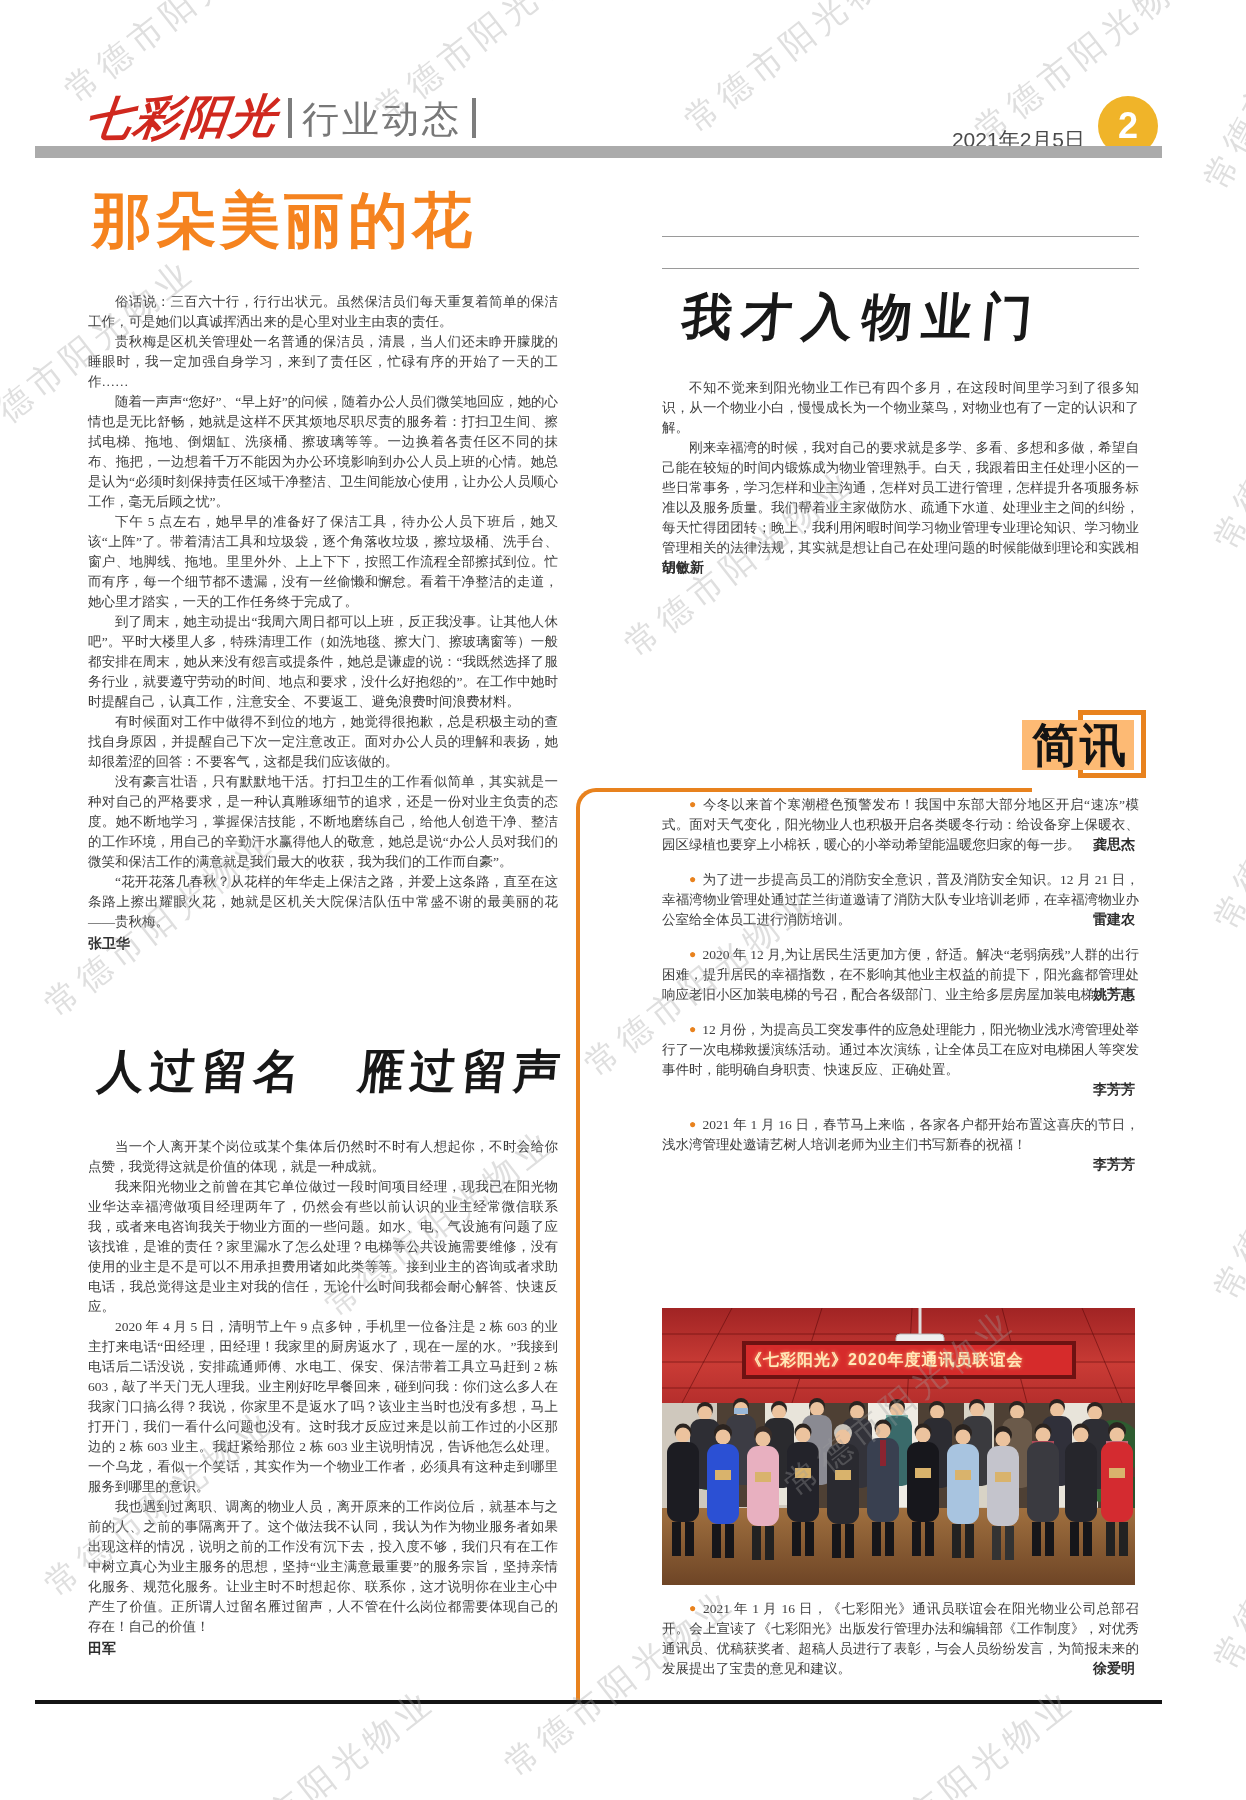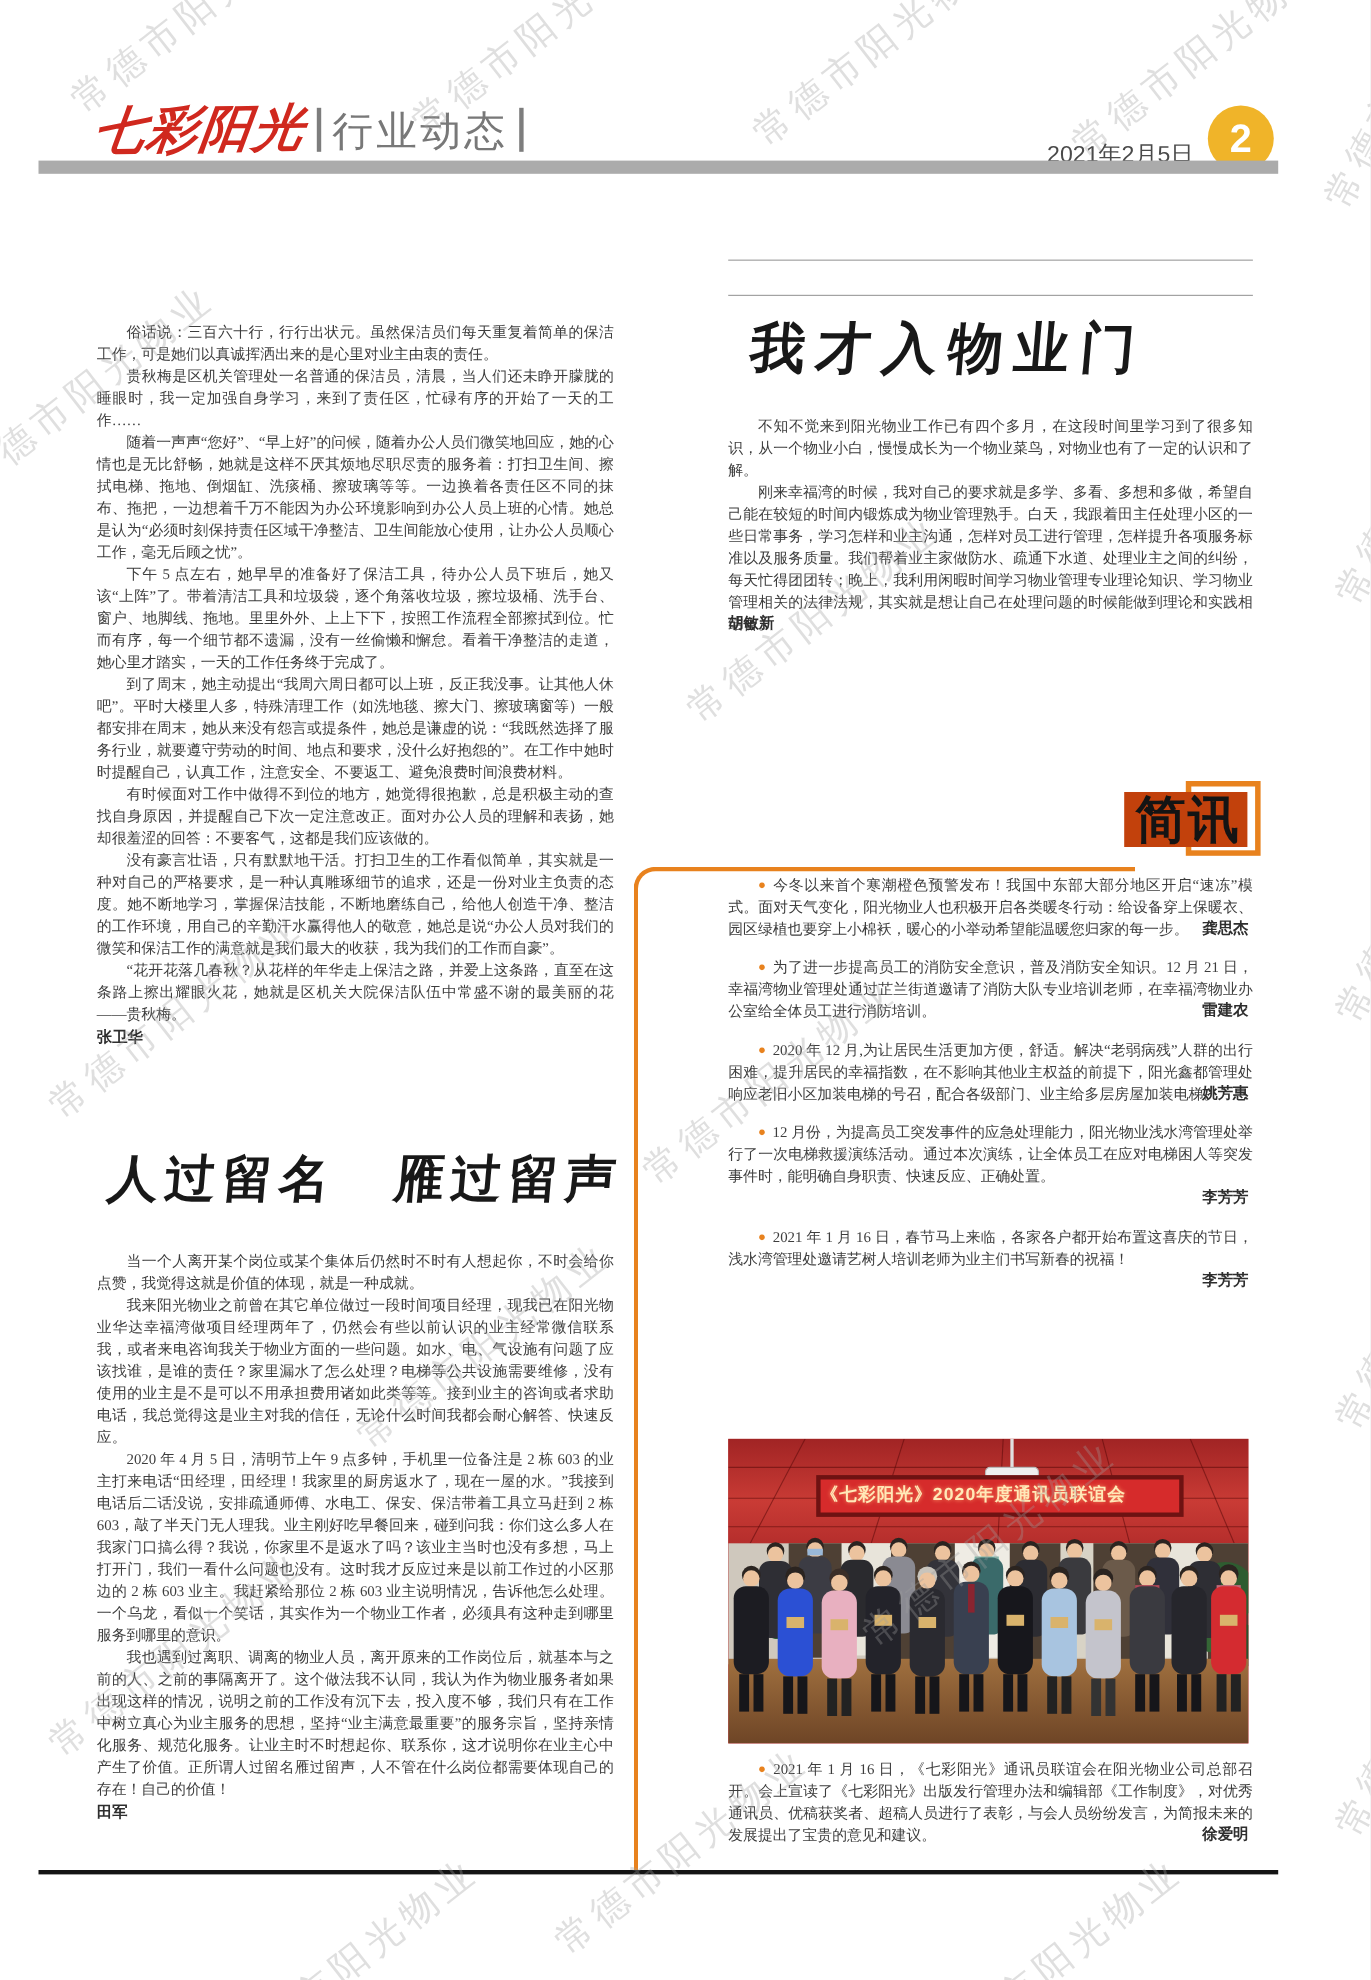--- a/index.html
+++ b/index.html
@@ -32,21 +32,21 @@
           transform:skewX(-5deg);transform-origin:left bottom;}
   .a2-title{position:absolute;left:96px;top:1048px;font-size:46px;letter-spacing:6px;line-height:1;}
   .a3-title{position:absolute;left:680px;top:292px;font-size:50px;letter-spacing:10px;line-height:1;}
   .thin-rule{position:absolute;height:0;border-top:1.5px solid #9a9a9a;}
   
   .briefs-frame{position:absolute;left:576px;top:788px;width:452px;height:908px;
                 border-left:4px solid #e8821e;border-top:4px solid #e8821e;
                 border-top-left-radius:20px;}
   .briefs-bracket{position:absolute;left:1078px;top:710px;width:58px;height:58px;
                   border:5px solid #e8821e;background:transparent;}
-  .briefs-title{position:absolute;left:1022px;top:720px;background:#c2410c;padding:2px 6px 2px 10px;
+  .briefs-title{position:absolute;left:1022px;top:720px;background:#fdba74;padding:2px 6px 2px 10px;
                 font-family:"Liberation Sans","DejaVu Sans",sans-serif;font-weight:bold;
                 font-size:46px;line-height:1;color:#141414;letter-spacing:2px;}
   .briefs-list{position:absolute;left:662px;top:794px;width:477px;}
   .brief{margin-bottom:14px;}
   .bullet{color:#e8821e;font-size:12px;margin-right:6px;vertical-align:1px;}
   .bauthor{font-size:14px;line-height:20px;text-align:right;color:#2e2e2e;font-weight:bold;padding-right:4px;}
   .bauthor.inline{margin-top:-20px;}
   
   .photo{position:absolute;left:662px;top:1308px;width:473px;height:277px;overflow:hidden;background:#b02c2c;}
   .photo svg{display:block;}
@@ -71,20 +71,21 @@
   <div class="hdr">
     <div class="masthead">七彩阳光</div>
     <div class="vbar"></div>
     <div class="section-label">行业动态</div>
     <div class="vbar"></div>
   </div>
   <div class="issue-date">2021年2月5日</div>
   <div class="page-badge">2</div>
   <div class="hdr-rule"></div>
 
+  <div class="a1-title">那朵美丽的花</div>
   <div class="colL" style="top:292px;">
     <p class="body">俗话说：三百六十行，行行出状元。虽然保洁员们每天重复着简单的保洁工作，可是她们以真诚挥洒出来的是心里对业主由衷的责任。</p>
     <p class="body">贵秋梅是区机关管理处一名普通的保洁员，清晨，当人们还未睁开朦胧的睡眼时，我一定加强自身学习，来到了责任区，忙碌有序的开始了一天的工作……</p>
     <p class="body">随着一声声“您好”、“早上好”的问候，随着办公人员们微笑地回应，她的心情也是无比舒畅，她就是这样不厌其烦地尽职尽责的服务着：打扫卫生间、擦拭电梯、拖地、倒烟缸、洗痰桶、擦玻璃等等。一边换着各责任区不同的抹布、拖把，一边想着千万不能因为办公环境影响到办公人员上班的心情。她总是认为“必须时刻保持责任区域干净整洁、卫生间能放心使用，让办公人员顺心工作，毫无后顾之忧”。</p>
     <p class="body">下午 5 点左右，她早早的准备好了保洁工具，待办公人员下班后，她又该“上阵”了。带着清洁工具和垃圾袋，逐个角落收垃圾，擦垃圾桶、洗手台、窗户、地脚线、拖地。里里外外、上上下下，按照工作流程全部擦拭到位。忙而有序，每一个细节都不遗漏，没有一丝偷懒和懈怠。看着干净整洁的走道，她心里才踏实，一天的工作任务终于完成了。</p>
     <p class="body">到了周末，她主动提出“我周六周日都可以上班，反正我没事。让其他人休吧”。平时大楼里人多，特殊清理工作（如洗地毯、擦大门、擦玻璃窗等）一般都安排在周末，她从来没有怨言或提条件，她总是谦虚的说：“我既然选择了服务行业，就要遵守劳动的时间、地点和要求，没什么好抱怨的”。在工作中她时时提醒自己，认真工作，注意安全、不要返工、避免浪费时间浪费材料。</p>
     <p class="body">有时候面对工作中做得不到位的地方，她觉得很抱歉，总是积极主动的查找自身原因，并提醒自己下次一定注意改正。面对办公人员的理解和表扬，她却很羞涩的回答：不要客气，这都是我们应该做的。</p>
     <p class="body">没有豪言壮语，只有默默地干活。打扫卫生的工作看似简单，其实就是一种对自己的严格要求，是一种认真雕琢细节的追求，还是一份对业主负责的态度。她不断地学习，掌握保洁技能，不断地磨练自己，给他人创造干净、整洁的工作环境，用自己的辛勤汗水赢得他人的敬意，她总是说“办公人员对我们的微笑和保洁工作的满意就是我们最大的收获，我为我们的工作而自豪”。</p>
     <p class="body">“花开花落几春秋？从花样的年华走上保洁之路，并爱上这条路，直至在这条路上擦出耀眼火花，她就是区机关大院保洁队伍中常盛不谢的最美丽的花——贵秋梅。</p>
     <div class="sig">张卫华</div>

